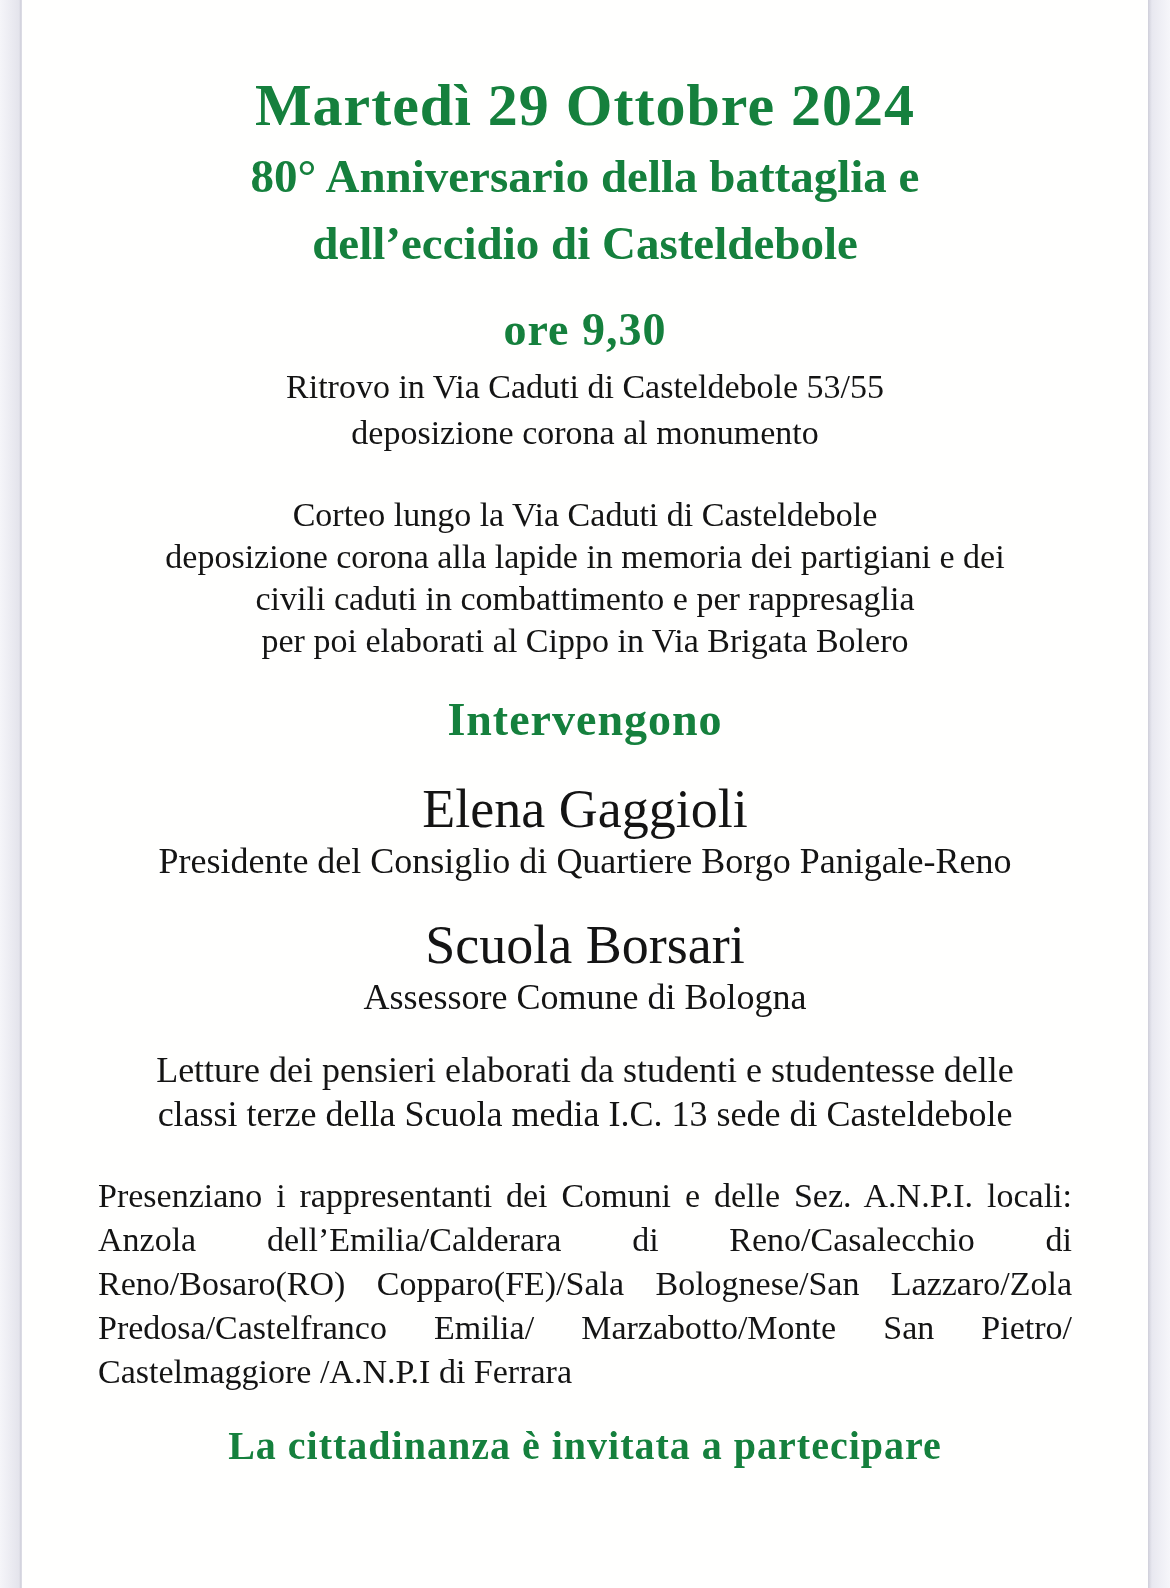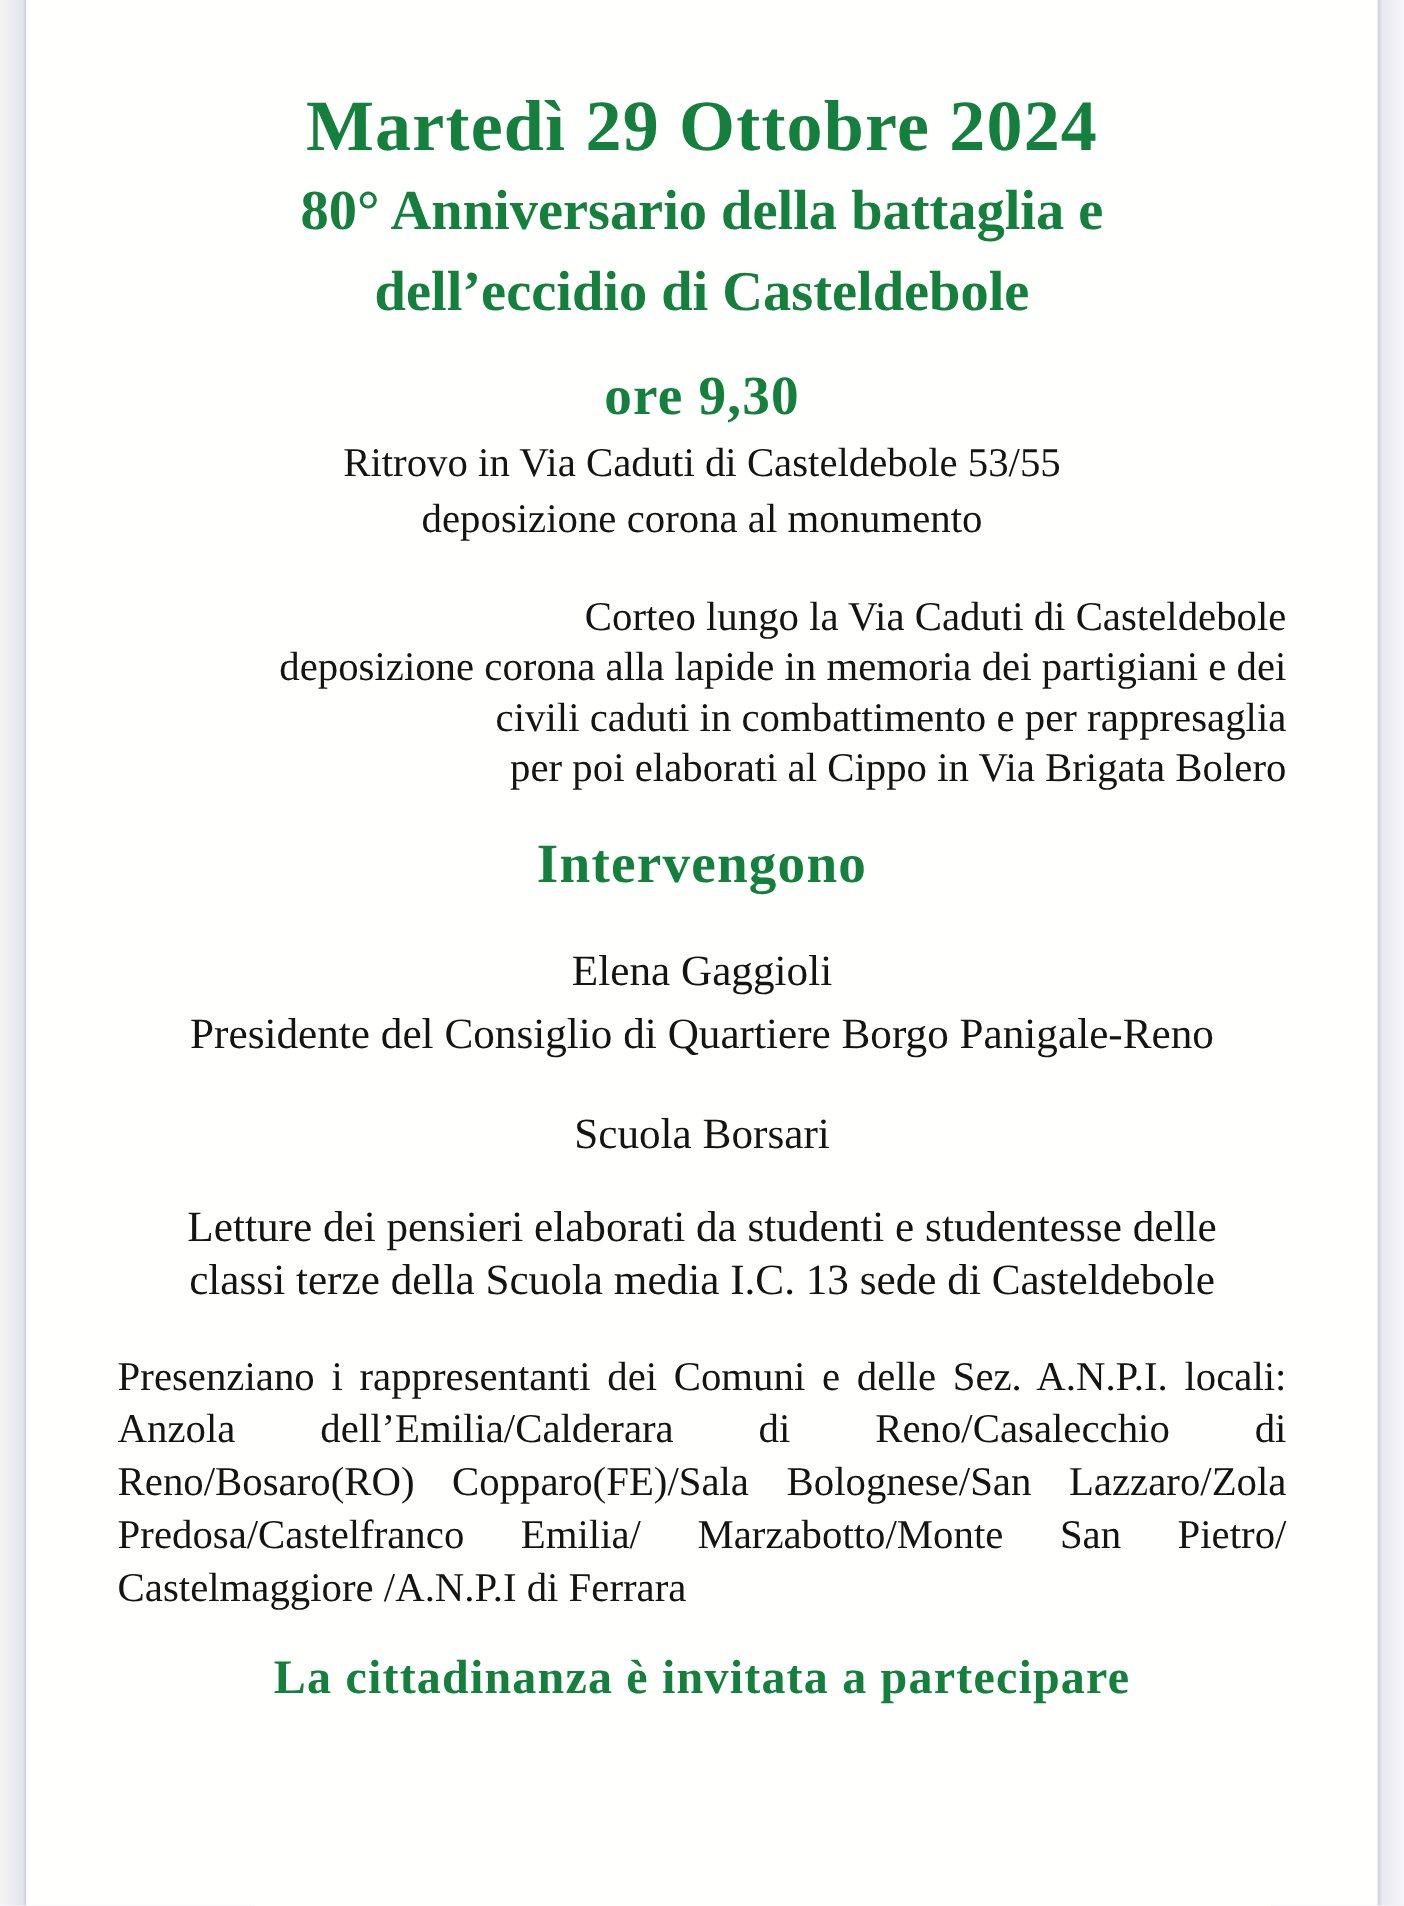--- a/index.html
+++ b/index.html
@@ -48,30 +48,30 @@
     line-height: 56px;
     margin-top: 28px;
     letter-spacing: 1px;
   }
   .body-line {
     font-size: 34px;
     line-height: 46px;
   }
   .meeting-block { margin-top: 6px; }
   .procession-block { margin-top: 38px; }
-  .procession-block .body-line { line-height: 42px; text-align: right; }
+  .procession-block .body-line { line-height: 42px; }
   .speakers-heading {
     font-size: 46px;
     font-weight: bold;
     line-height: 56px;
     margin-top: 30px;
     letter-spacing: 1px;
   }
   .speaker-name {
-    font-size: 36px;
+    font-size: 54px;
     line-height: 54px;
     margin-top: 34px;
   }
   .speaker-role {
     font-size: 36px;
     line-height: 46px;
     margin-top: 2px;
   }
   .readings-block {
     margin-top: 28px;
@@ -126,20 +126,21 @@
     <div class="speakers-heading red">Intervengono</div>
 
     <div>
       <div class="speaker-name">Elena Gaggioli</div>
       <div class="speaker-role">Presidente del Consiglio di Quartiere Borgo Panigale-Reno</div>
     </div>
 
 
     <div>
       <div class="speaker-name">Scuola Borsari</div>
+      <div class="speaker-role">Assessore Comune di Bologna</div>
     </div>
 
     <div class="readings-block">
       <div class="body-line">Letture dei pensieri elaborati da studenti e studentesse delle</div>
       <div class="body-line">classi terze della Scuola media I.C. 13 sede di Casteldebole</div>
     </div>
 
     <div class="attendees-par">Presenziano i rappresentanti dei Comuni e delle Sez. A.N.P.I. locali: Anzola dell’Emilia/Calderara di Reno/Casalecchio di Reno/Bosaro(RO) Copparo(FE)/Sala Bolognese/San Lazzaro/Zola Predosa/Castelfranco Emilia/ Marzabotto/Monte San Pietro/ Castelmaggiore /A.N.P.I di Ferrara</div>
 
     <div class="closing red">La cittadinanza è invitata a partecipare</div>

